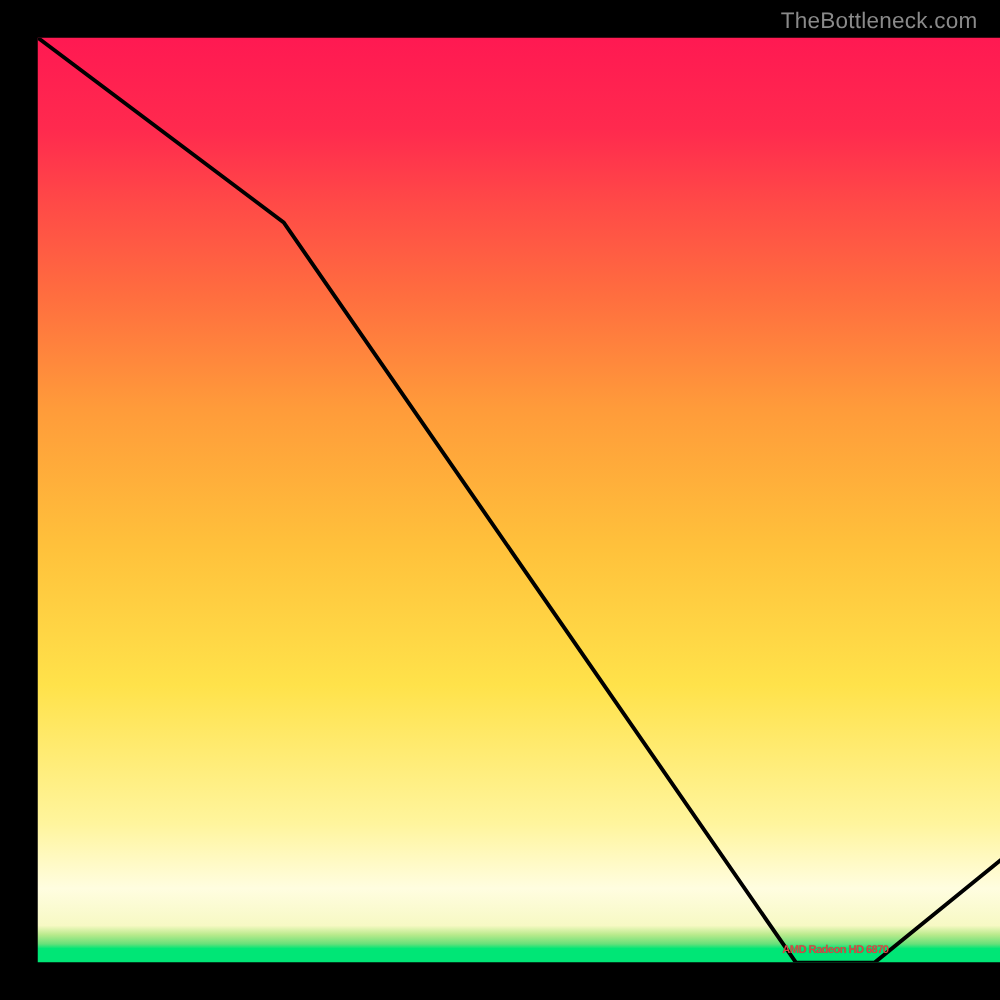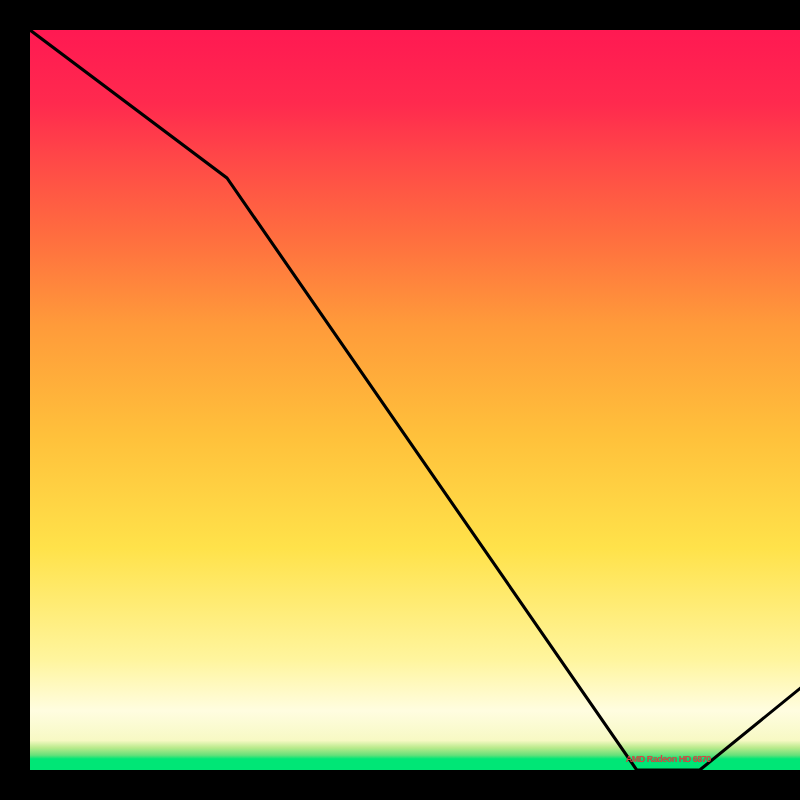--- a/index.html
+++ b/index.html
@@ -93,13 +93,14 @@
       <path d="M 0 0
                L 185 148
                L 569.8 740
                L 629 740
                L 740 643.8"></path>
     </svg>
 
     <div class="line-label" style="left:81%; top:98.5%;">AMD Radeon HD 6870</div>
   </div>
 
+  <div class="watermark">TheBottleneck.com</div>
 </div>
 
 </body></html>

